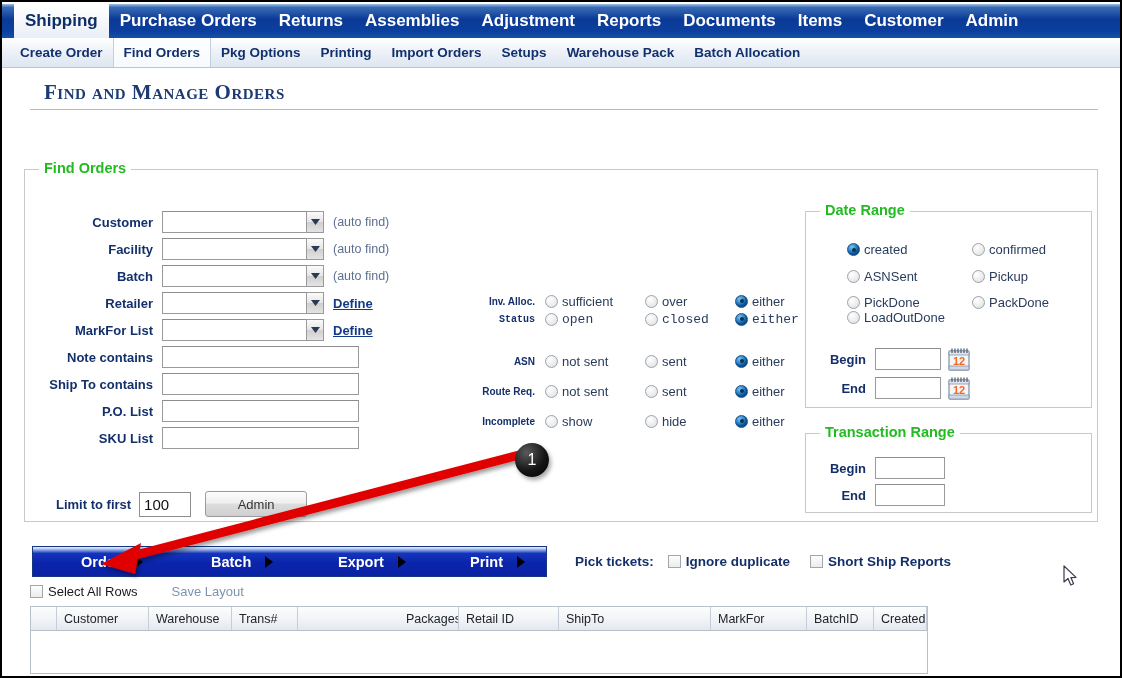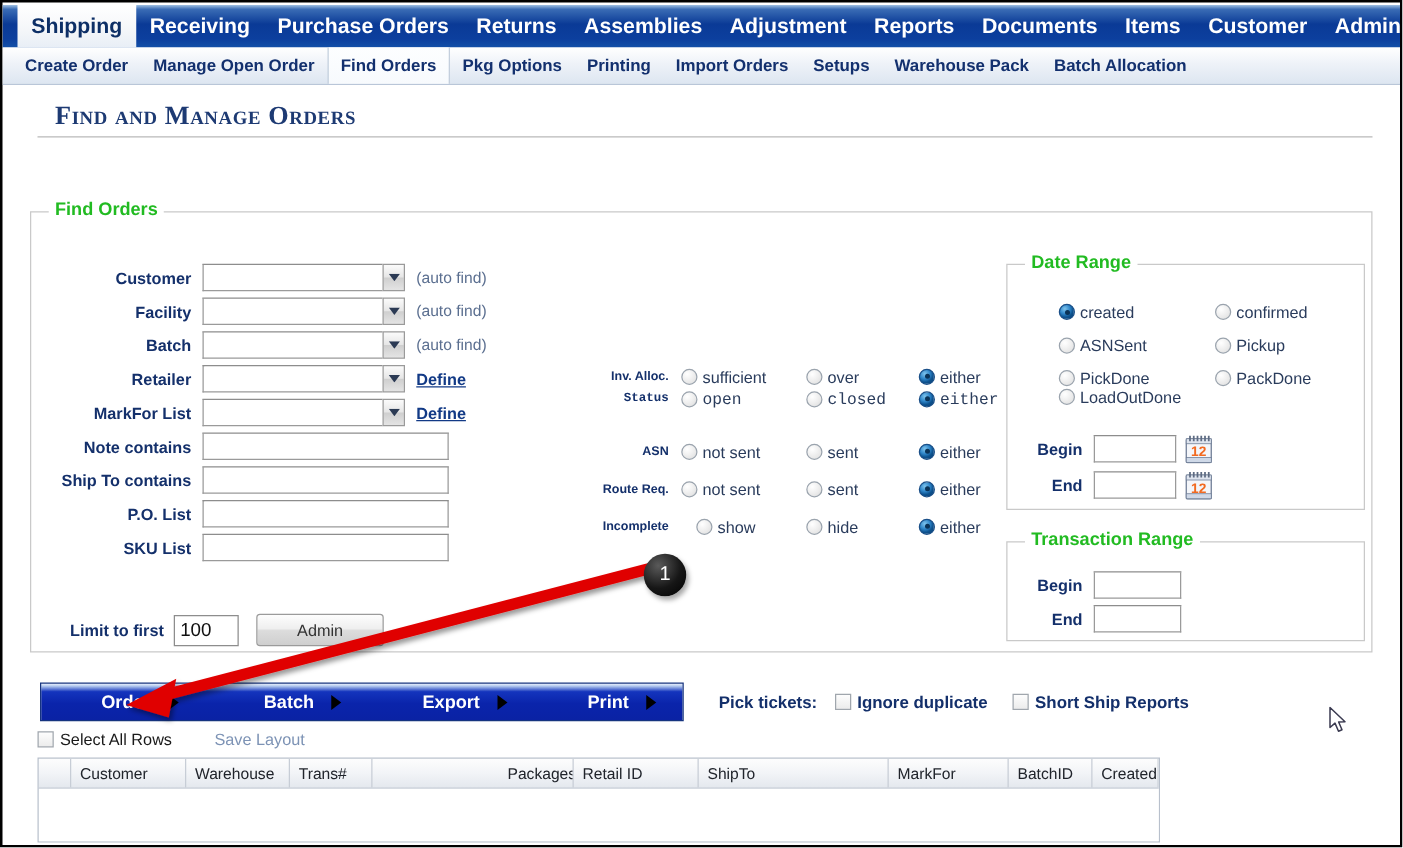--- a/index.html
+++ b/index.html
@@ -332,35 +332,33 @@
   }
   .cursor { position: absolute; left: 1061px; top: 563px; }
 </style>
 </head>
 <body>
 
 <div id="page">
 
   <div class="topnav" id="topnav">
       <div class="tab active">Shipping</div>
-      <div class="tab">Receiving</div>
       <div class="tab">Purchase Orders</div>
       <div class="tab">Returns</div>
       <div class="tab">Assemblies</div>
       <div class="tab">Adjustment</div>
       <div class="tab">Reports</div>
       <div class="tab">Documents</div>
       <div class="tab">Items</div>
       <div class="tab">Customer</div>
       <div class="tab">Admin</div>
     </div>
 
   <div class="subnav" id="subnav">
       <div class="stab">Create Order</div>
-      <div class="stab">Manage Open Order</div>
       <div class="stab active">Find Orders</div>
       <div class="stab">Pkg Options</div>
       <div class="stab">Printing</div>
       <div class="stab">Import Orders</div>
       <div class="stab">Setups</div>
       <div class="stab">Warehouse Pack</div>
       <div class="stab">Batch Allocation</div>
     </div>
 
   <div class="page-title">Find and Manage Orders</div>
@@ -514,21 +512,21 @@
           </div>
           <div class="ropt" style="position: absolute; left: 190px; top: 0px; height: 22px;">
             <span class="radio on"></span>
             <span class="rtext">either</span>
           </div>
         </div>
       </div>
       <div class="radio-row" style="left: 435px; top: 408px;">
         <div class="radio-label">Incomplete</div>
         <div style="position: relative; width: 230px; height: 22px;">
-          <div class="ropt" style="position: absolute; left: 12px; top: 0px; height: 22px;">
+          <div class="ropt" style="position: absolute; left: 0px; top: 0px; height: 22px;">
             <span class="radio"></span>
             <span class="rtext">show</span>
           </div>
           <div class="ropt" style="position: absolute; left: 100px; top: 0px; height: 22px;">
             <span class="radio"></span>
             <span class="rtext">hide</span>
           </div>
           <div class="ropt" style="position: absolute; left: 190px; top: 0px; height: 22px;">
             <span class="radio on"></span>
             <span class="rtext">either</span>

